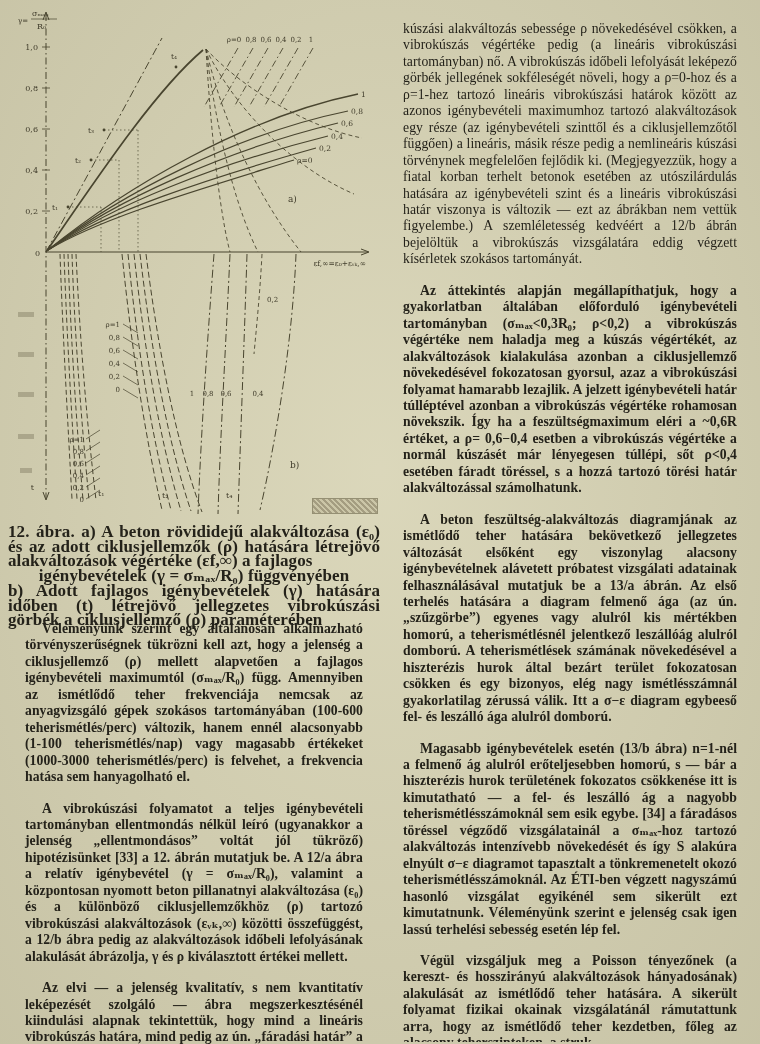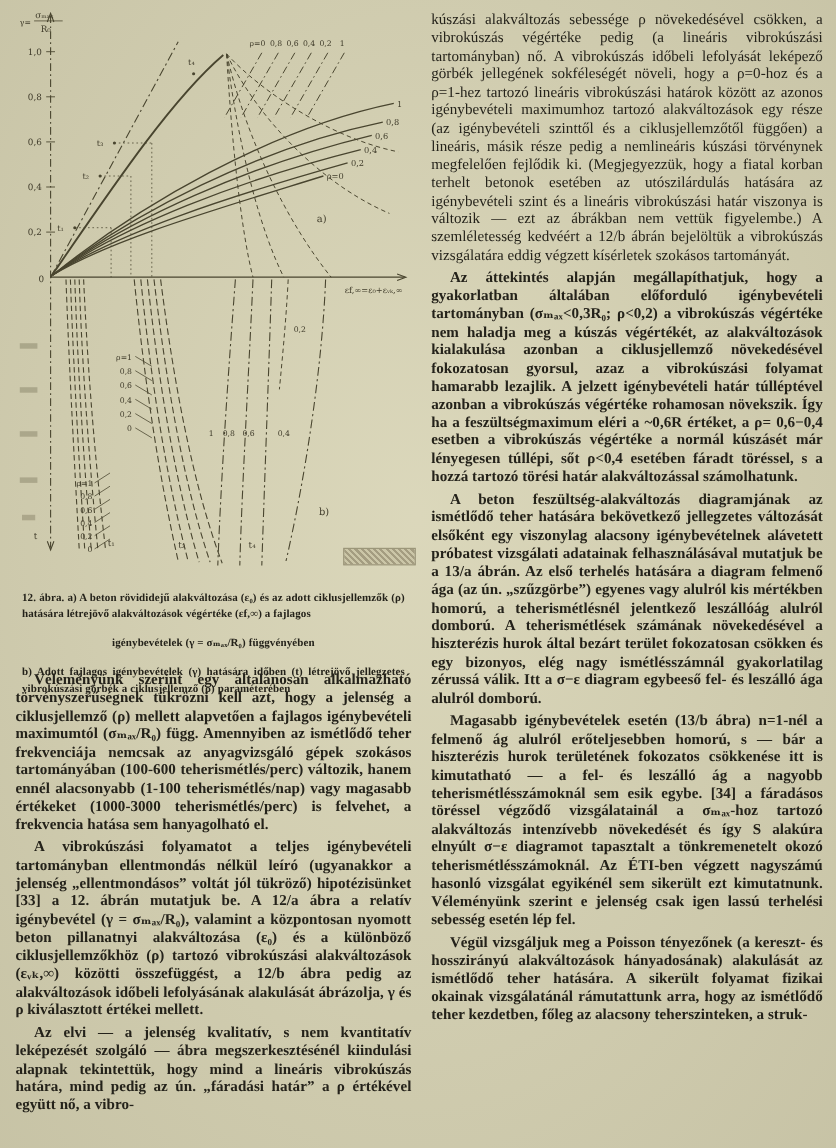--- a/index.html
+++ b/index.html
@@ -7,25 +7,25 @@
       font-family:"Liberation Serif","DejaVu Serif",serif;color:#24221a;}
   .pg::before{content:"";position:absolute;inset:0;pointer-events:none;
       background:radial-gradient(ellipse at 50% 45%, rgba(255,255,240,.10), rgba(60,55,30,.10));}
   .figure{position:absolute;left:6px;top:2px;width:372px;height:520px;}
   .figure svg{display:block;}
   .figure svg text{font-family:"DejaVu Serif","Liberation Serif",serif;fill:#403c2b;}
   .stamp{position:absolute;left:306px;top:496px;width:64px;height:14px;opacity:.85;
       border:1px solid #8a8468;
       background:repeating-linear-gradient(45deg,#9b9478 0 2px,#c9c4a5 2px 4px);}
   .caption{position:absolute;left:8px;top:525px;width:372px;font-weight:bold;}
-  .caption p{margin:12px;font-size:10px;line-height:14.7px;letter-spacing:.1px;}
+  .caption p{margin:0;font-size:17px;line-height:14.7px;letter-spacing:.1px;}
   .cap.j{text-align:justify;}
   .cap.c{text-align:center;}
   .col{position:absolute;text-align:justify;overflow:hidden;}
-  .col p{margin:4px;font-size:13.7px;line-height:16.45px;letter-spacing:.05px;}
+  .col p{margin:15px;font-size:13.7px;line-height:16.45px;letter-spacing:.05px;}
   .col p.ind{text-indent:17px;font-weight:bold;}
   .left{left:10px;top:606px;width:368px;height:445px;}
   .right{left:388px;top:6px;width:364px;height:1036px;}
   .ink{stroke:#49452f;fill:none;}
 </style>
 </head>
 <body>
 
 <div class="pg">
 

